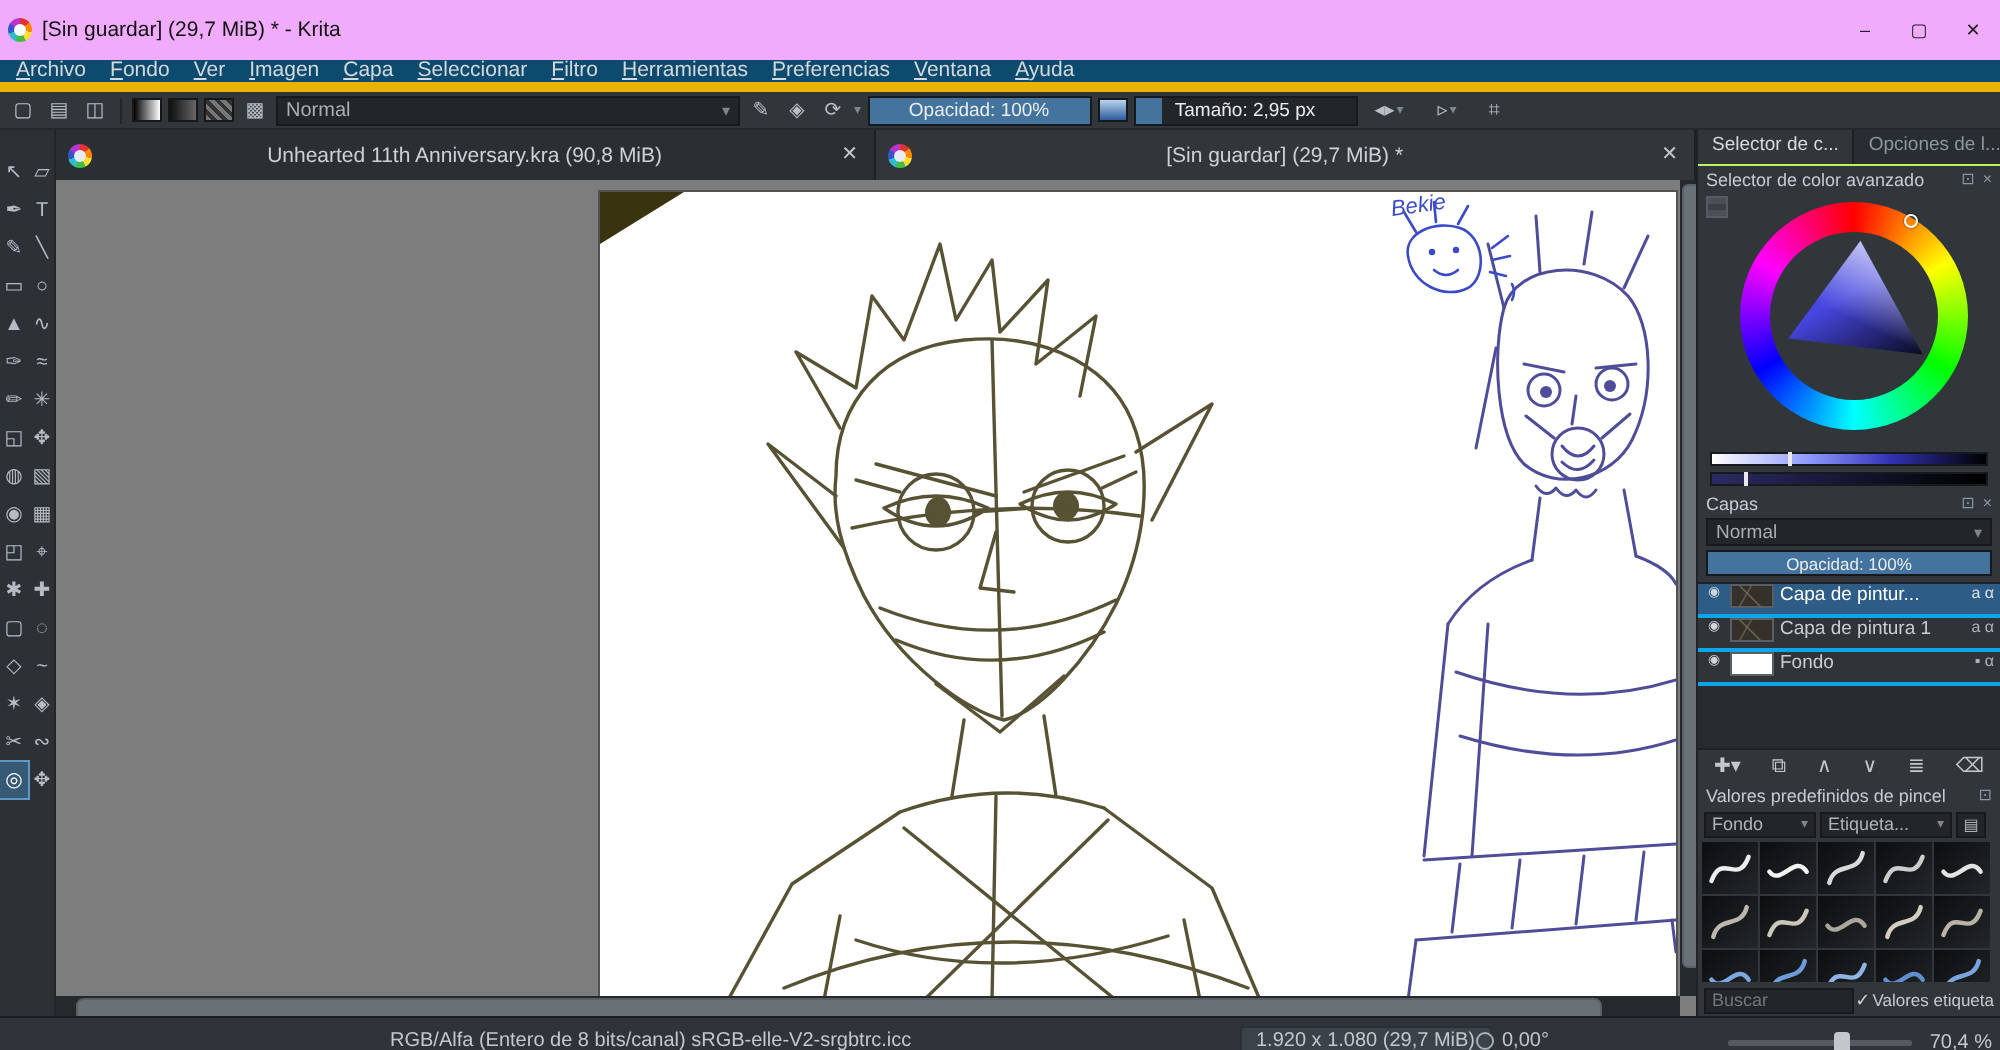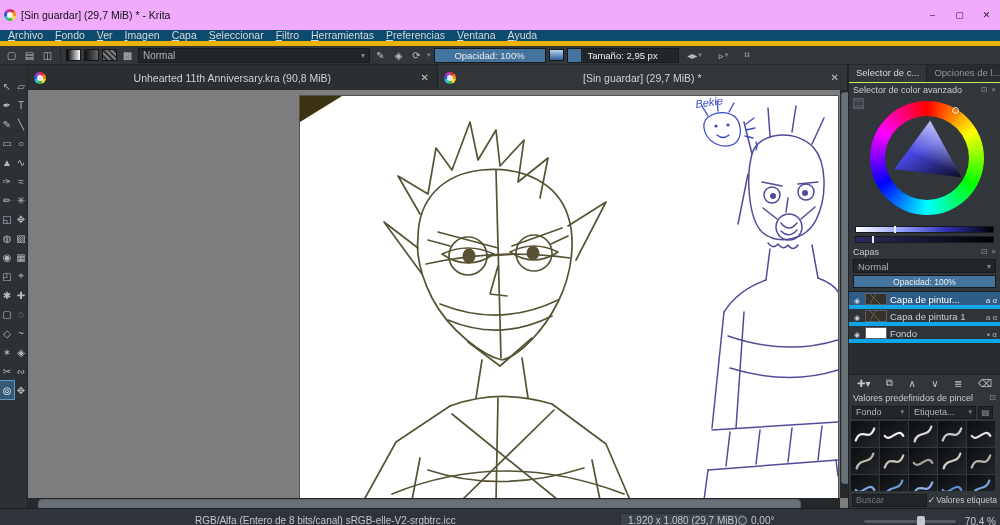--- a/index.html
+++ b/index.html
@@ -87,21 +87,21 @@
   .cbar{position:relative;height:7px;border:1px solid #17191c}
   .cbar1{background:linear-gradient(90deg,#fff,#8f9bff 35%,#3232b4 65%,#000)}
   .cbar2{background:linear-gradient(90deg,#2b2b64,#000)}
   .cmark{position:absolute;top:-1px;bottom:-1px;width:2px;background:#e8e8e8}
 
   .lrow-pad{margin:1px 4px;flex:0 0 auto}
   .combo.small{font-size:9.5px;height:14px}
   .lsl{width:100%;height:13px}
   .lsl .slabel{font-size:8.5px}
   .layer-list{margin-top:2px;background:#282c30;border-top:1px solid #1e2226;border-bottom:1px solid #1e2226;height:84px;overflow:hidden;flex:0 0 auto}
-  .layer-row{height:17px;display:flex;align-items:flex-end;gap:3px;padding:0 3px;font-size:9.5px;color:#c9ced2;border-bottom:4px solid #0ea5e9;background:#2f3438}
+  .layer-row{height:17px;display:flex;align-items:flex-start;gap:3px;padding:0 3px;font-size:9.5px;color:#c9ced2;border-bottom:2px solid #0ea5e9;background:#2f3438}
   .layer-row.selected{background:#2d5c87;color:#fff}
   .eye{font-size:7px;color:#cfd4d8;width:10px;text-align:center;flex:0 0 auto}
   .thumb{width:22px;height:12px;border:1px solid #595f64;background:#34312a;flex:0 0 auto}
   .thumb.sketch-dark{background-color:#34312a;background-image:linear-gradient(45deg,transparent 44%,#79705a 46%,transparent 50%),linear-gradient(-60deg,transparent 60%,#6a6250 62%,transparent 66%)}
   .thumb.white{background:#fff}
   .lname{flex:1;white-space:nowrap;overflow:hidden;text-overflow:ellipsis}
   .badges{font-size:8px;color:#aeb4b9;flex:0 0 auto}
   .layer-row.selected .badges{color:#dde4ea}
   .layer-btns{height:16px;display:flex;align-items:center;justify-content:space-between;padding:0 8px;flex:0 0 auto}
   .lbtn{font-size:10px;color:#c3c8cc}

